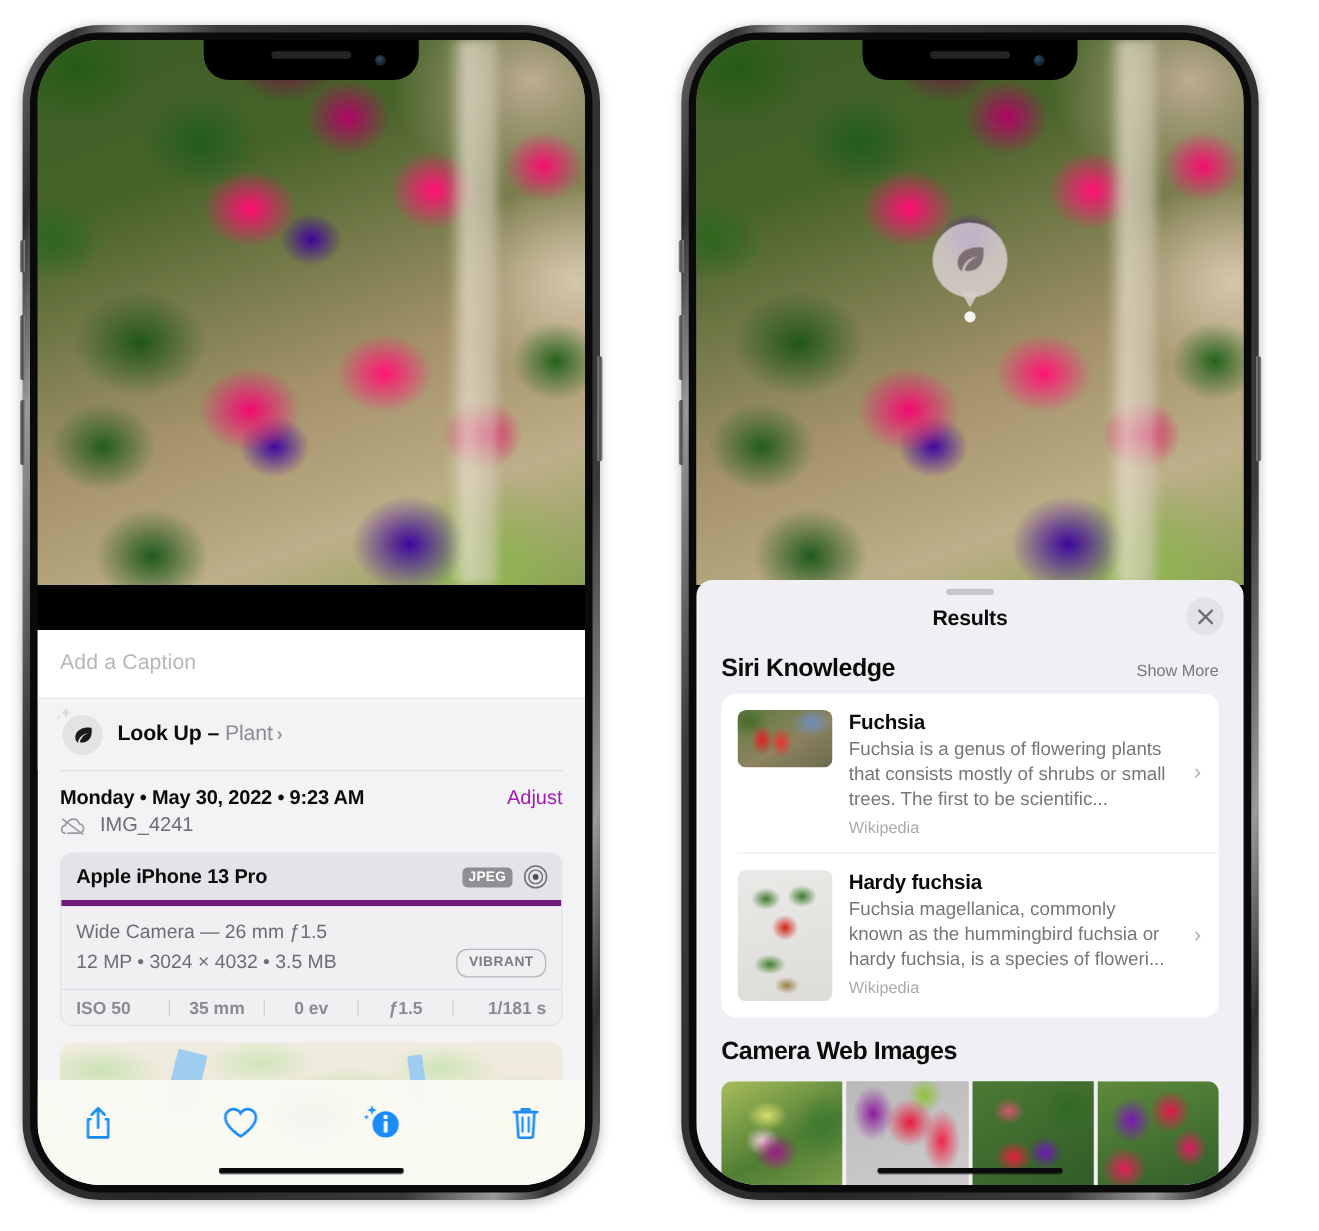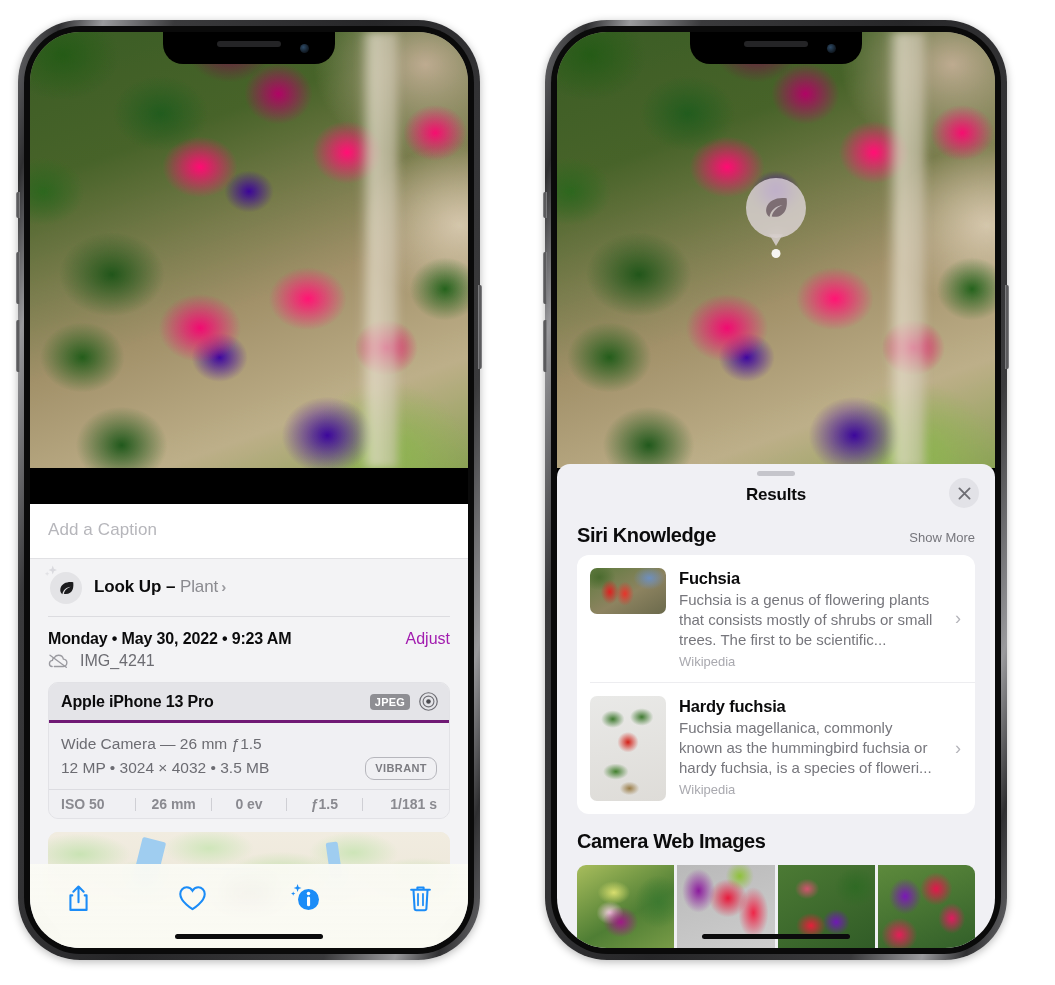--- a/index.html
+++ b/index.html
@@ -130,21 +130,21 @@
   .file-row { display: flex; align-items: center; gap: 10px; padding: 4px 18px 12px 18px; }
   .file-name { font-size: 16px; color: #6c6c72; }
 
   .camcard {
     margin: 0 18px; border-radius: 10px; overflow: hidden;
     background: #ececef; border: 1px solid #e2e2e6;
   }
   .camcard-head {
     display: flex; align-items: center; justify-content: space-between;
     padding: 8px 10px 8px 12px; background: #e4e4e8;
-    border-bottom: 3px solid #701a75;
+    border-bottom: 5px solid #701a75;
   }
   .cam-title { font-size: 16px; font-weight: 700; color: #0b0b0c; letter-spacing: -.15px; }
   .head-right { display: flex; align-items: center; gap: 8px; }
   .badge-jpeg {
     font-size: 11px; font-weight: 700; color: #ffffff; background: #8e8e93;
     border-radius: 4px; padding: 2px 5px 2px 5px; letter-spacing: .2px;
   }
   .camcard-body { padding: 9px 12px 9px 12px; background: #f0f0f3; }
   .cam-line { font-size: 15.5px; color: #6c6c72; line-height: 1.55; }
   .cam-line2 { display: flex; align-items: center; justify-content: space-between; }
@@ -392,21 +392,21 @@
           <div class="camcard-body">
             <div class="cam-line">Wide Camera — 26 mm ƒ1.5</div>
             <div class="cam-line cam-line2">
               <span>12 MP • 3024 × 4032 • 3.5 MB</span>
               <span class="badge-vibrant">VIBRANT</span>
             </div>
           </div>
           <div class="camcard-foot">
             <div class="foot-cell">ISO 50</div>
             <div class="foot-sep"></div>
-            <div class="foot-cell">26 mm</div>
+            <div class="foot-cell">35 mm</div>
             <div class="foot-sep"></div>
             <div class="foot-cell">0 ev</div>
             <div class="foot-sep"></div>
             <div class="foot-cell">ƒ1.5</div>
             <div class="foot-sep"></div>
             <div class="foot-cell">1/181 s</div>
           </div>
         </div>
 
         <div class="mapcard">

